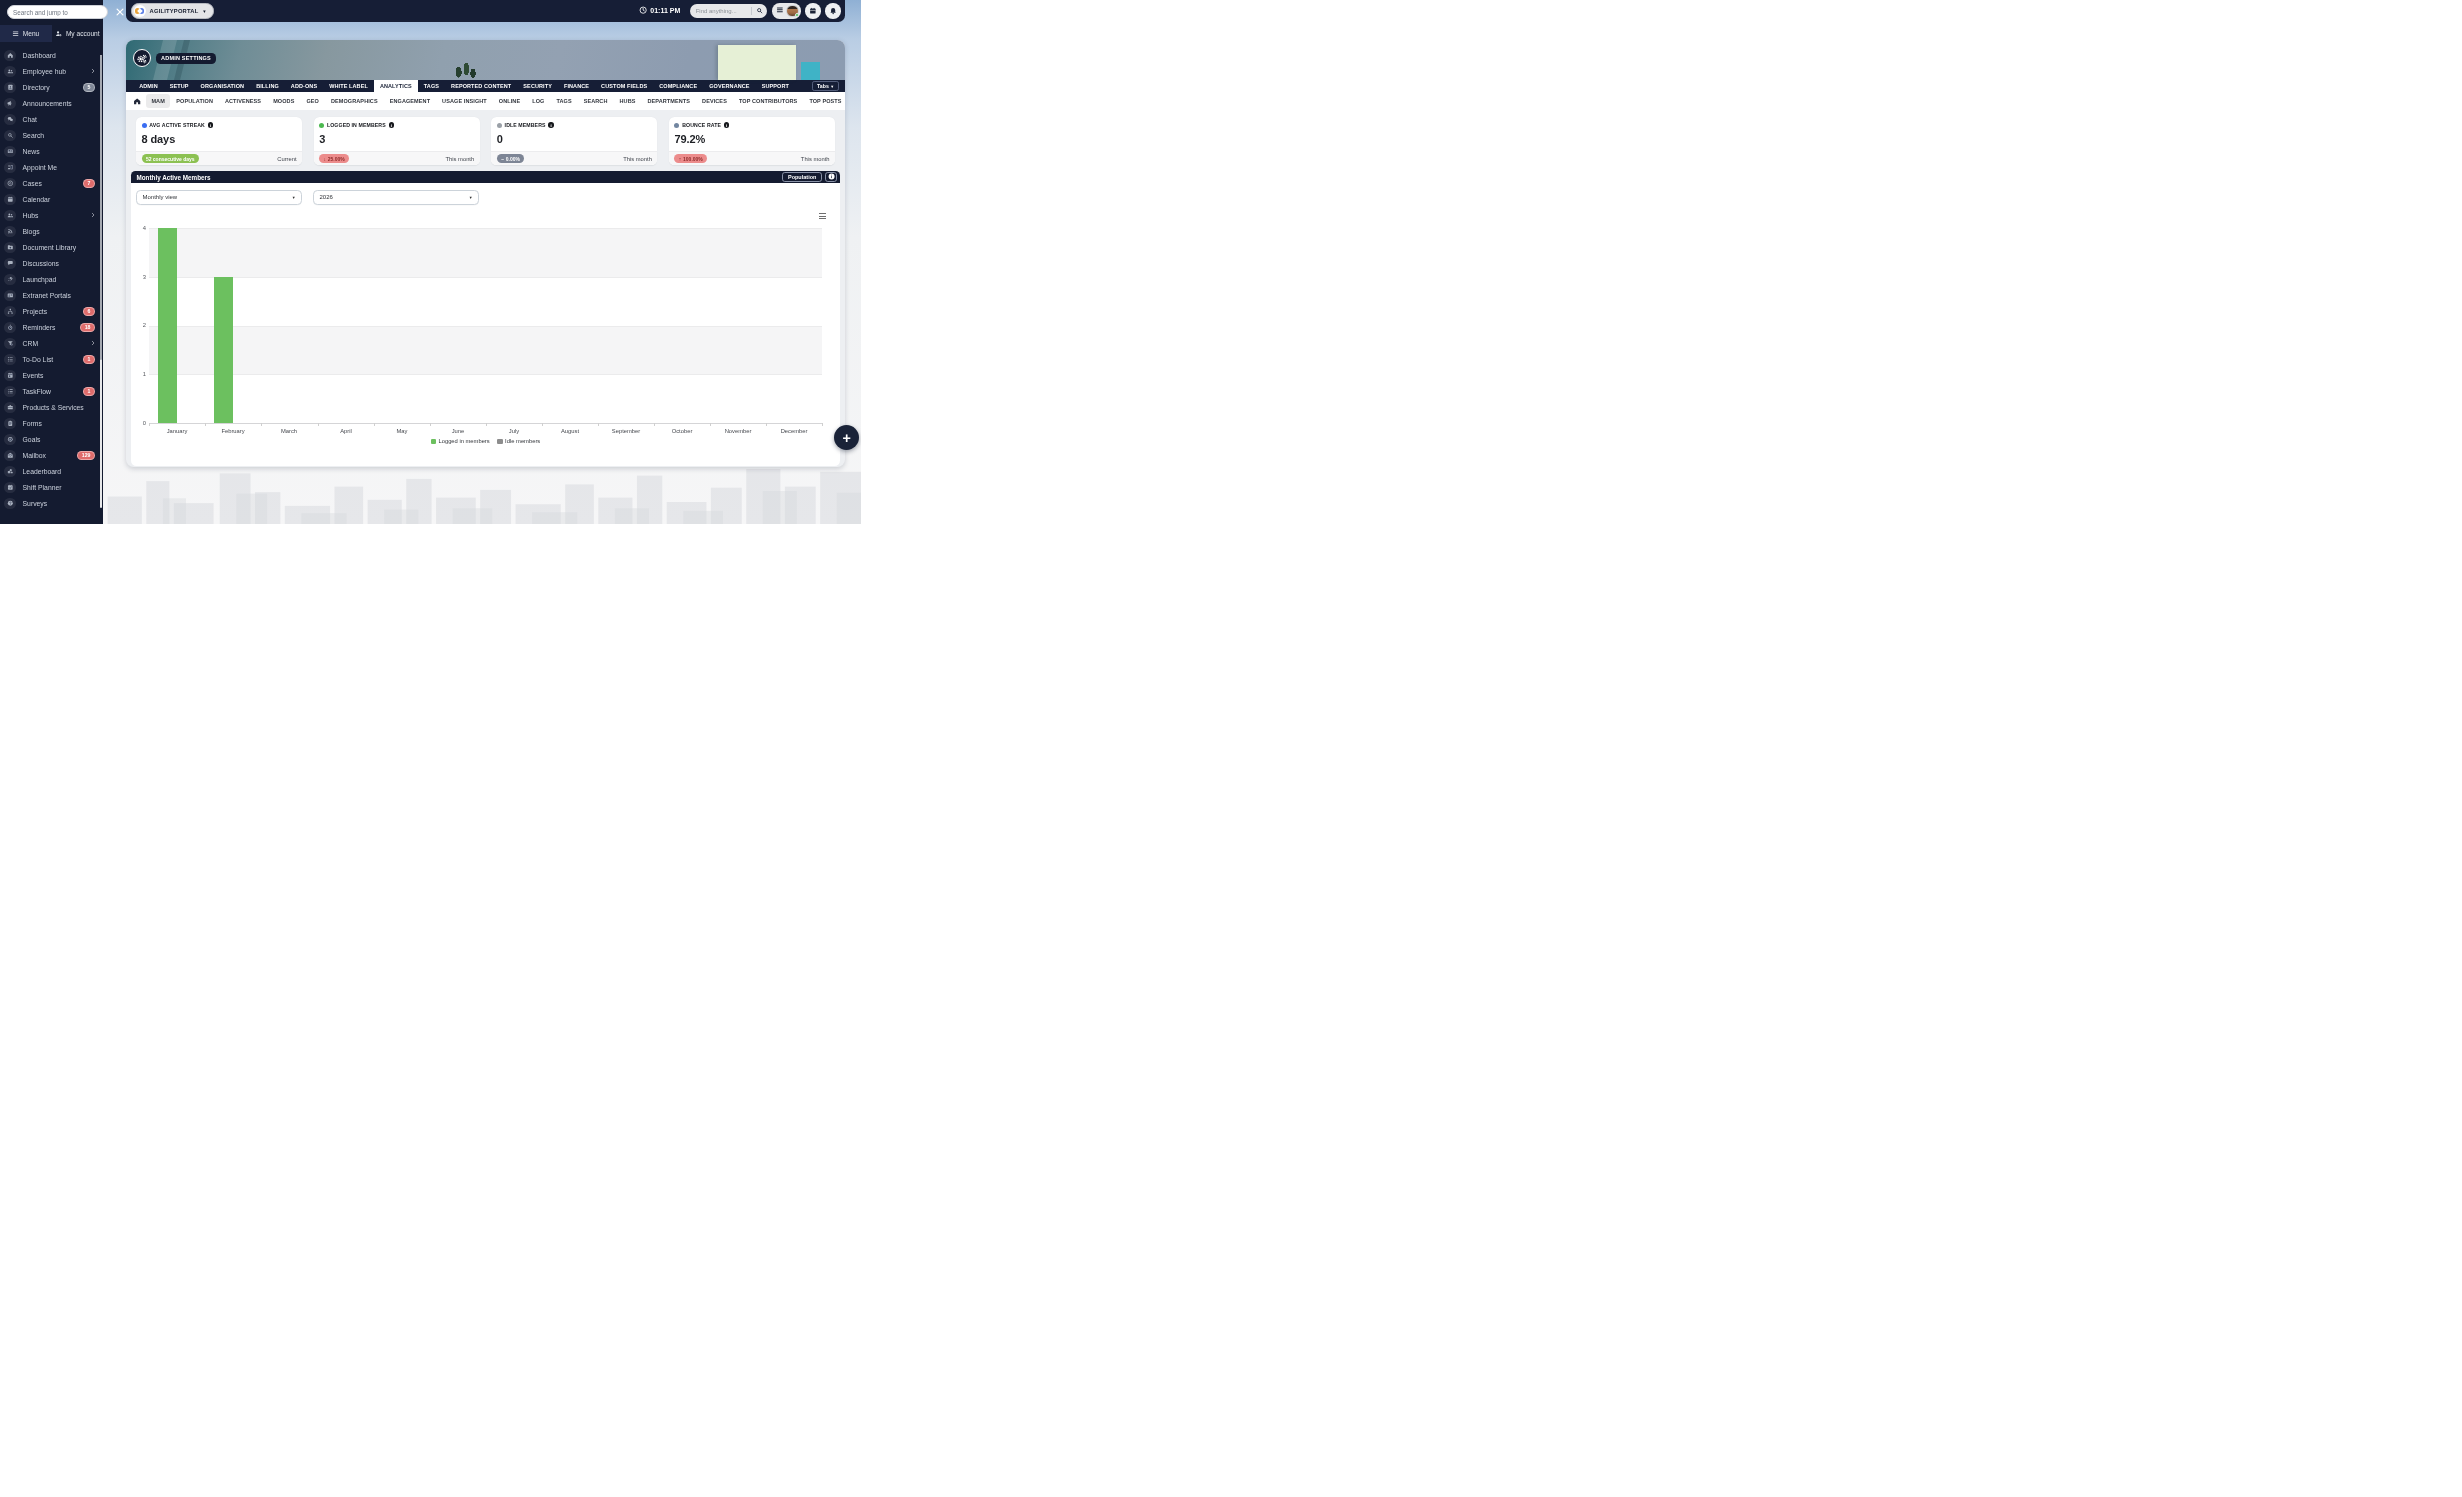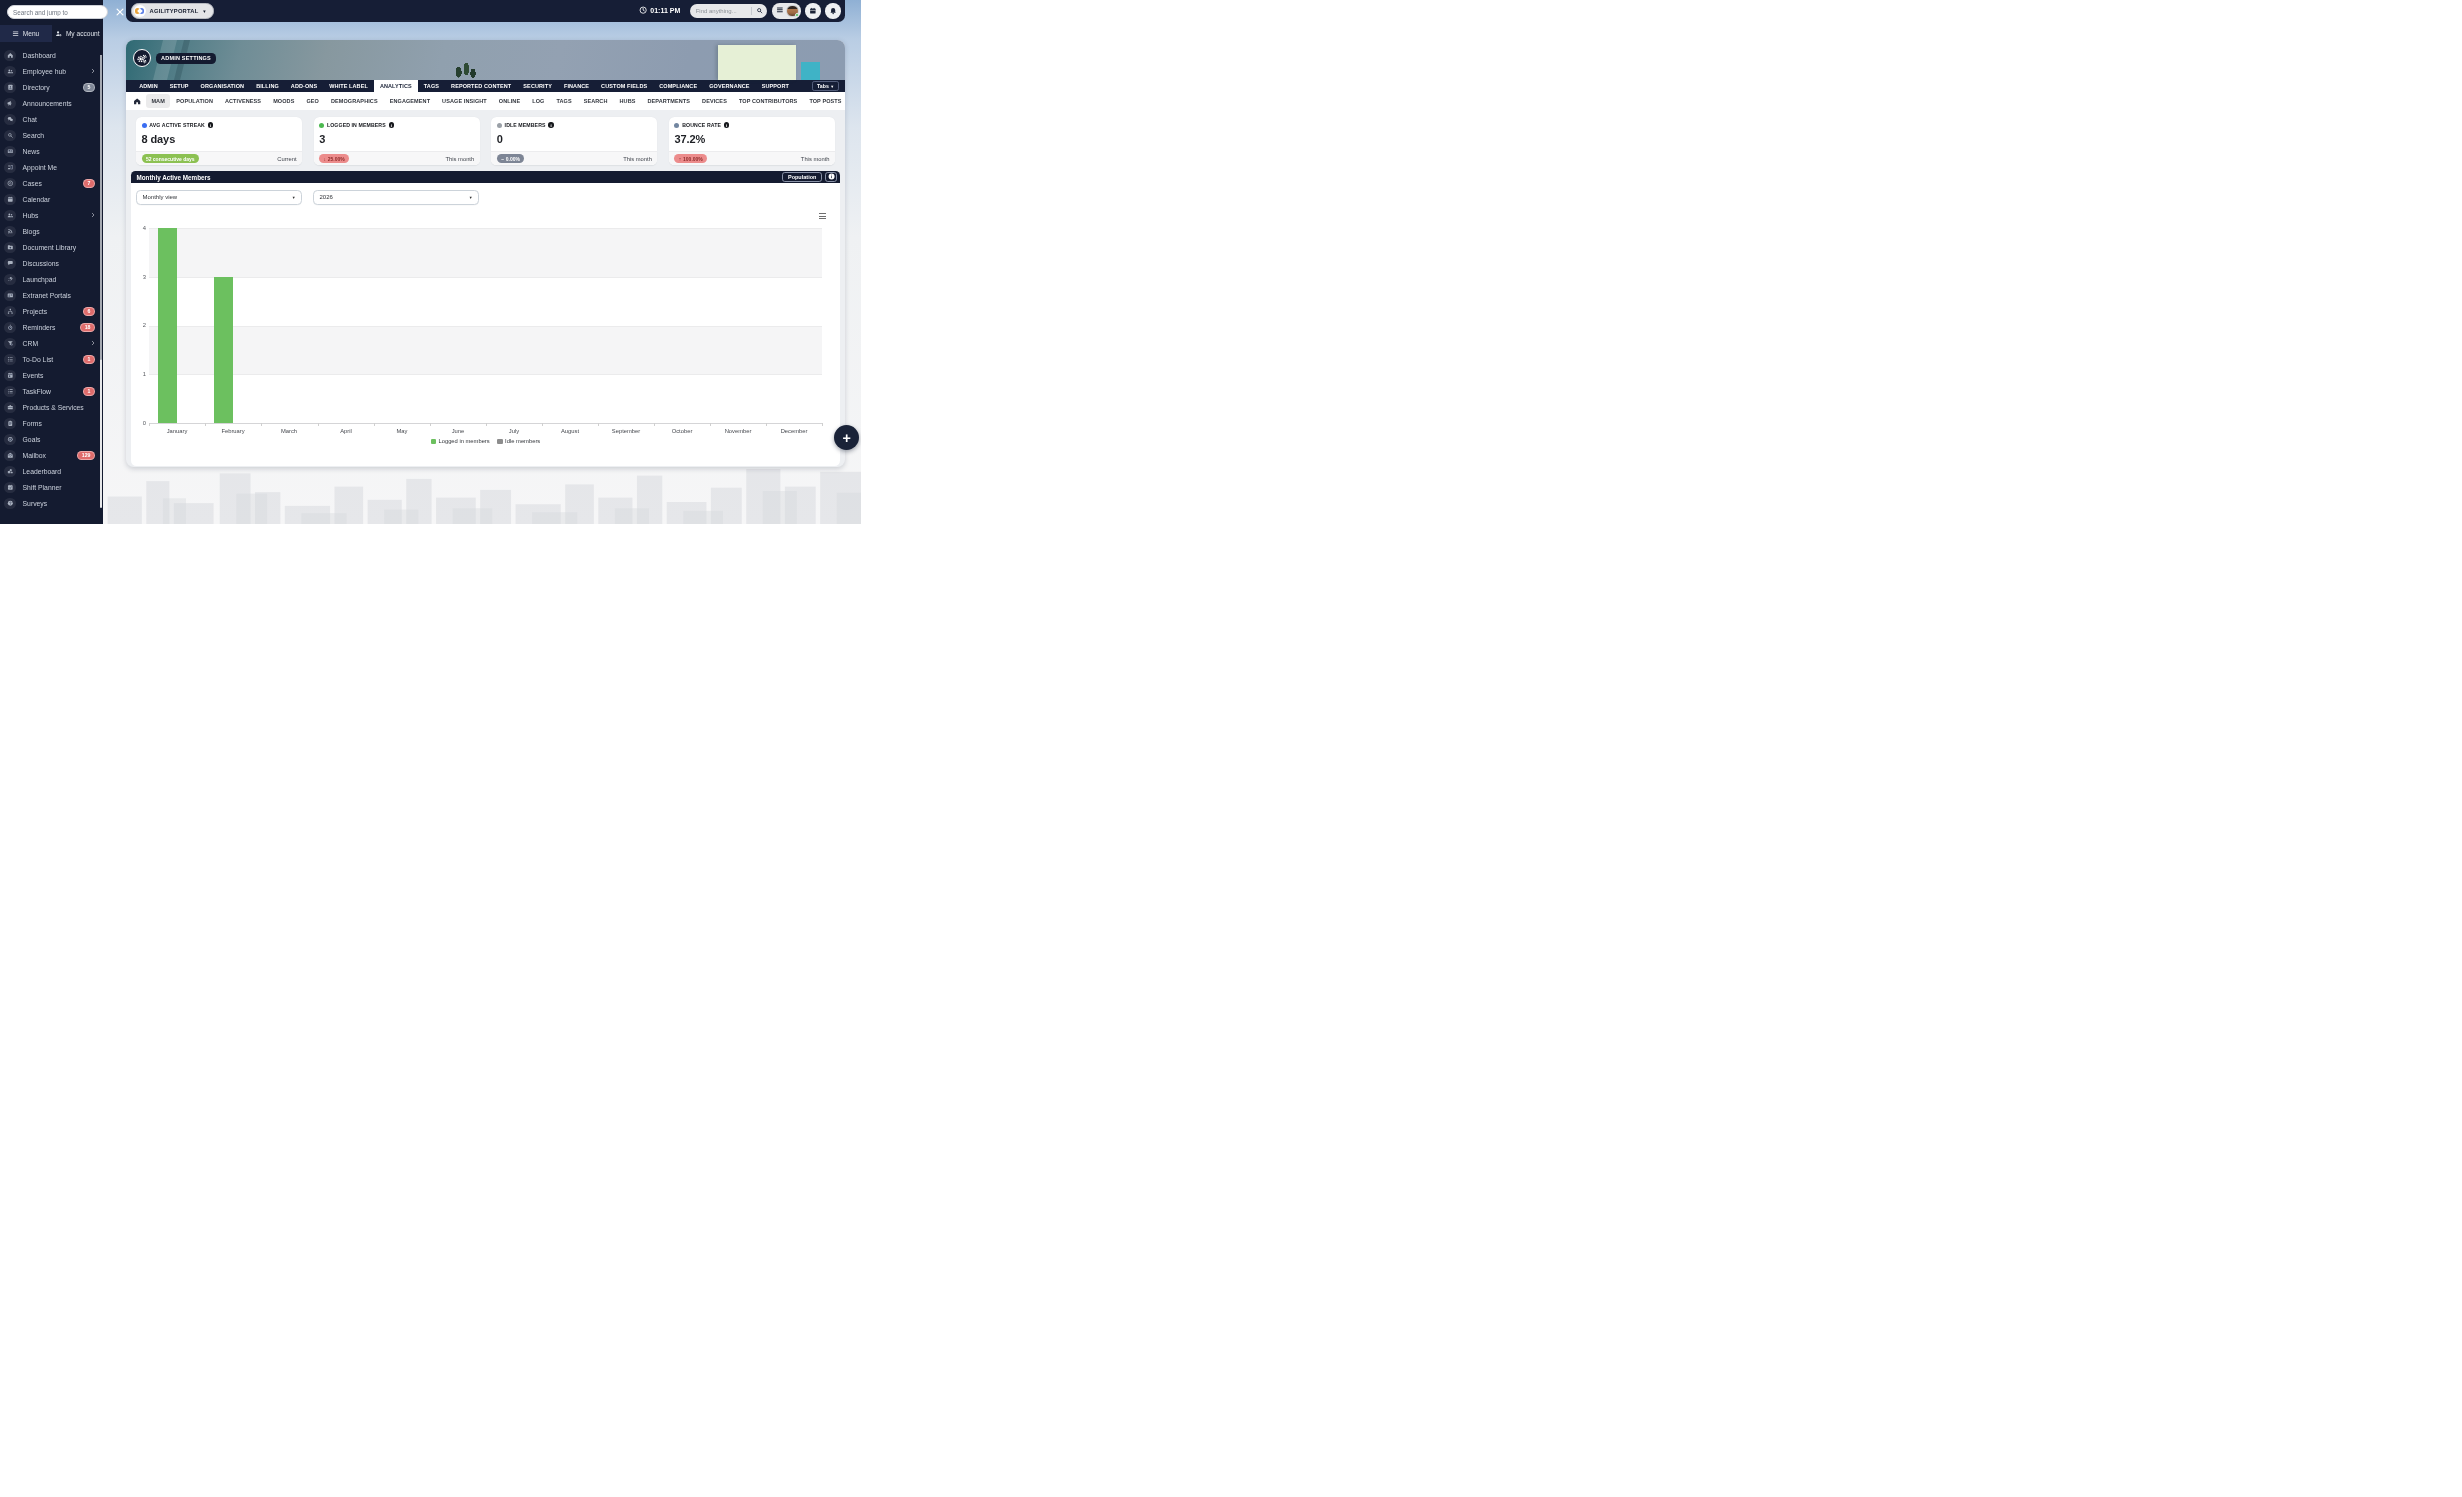--- a/index.html
+++ b/index.html
@@ -722,21 +722,21 @@
       <span class="sc-period">This month</span>
     </div>
           </div>
           <div class="stat-card">
             <div class="sc-top">
       <div class="sc-title">
         <span class="sc-dot" style="background:#7286a0"></span>
         <span class="sc-name">BOUNCE RATE</span>
         <span class="sc-info">i</span>
       </div>
-      <div class="sc-value">37.2%</div>
+      <div class="sc-value">79.2%</div>
     </div>
     <div class="sc-footer">
       <span class="sc-pill" style="background:#ec8c8c;color:#8e2b2b">
                 <span>↑</span>
                 <span>100.00%</span>
               </span>
       <span class="sc-period">This month</span>
     </div>
           </div>
         </div>

